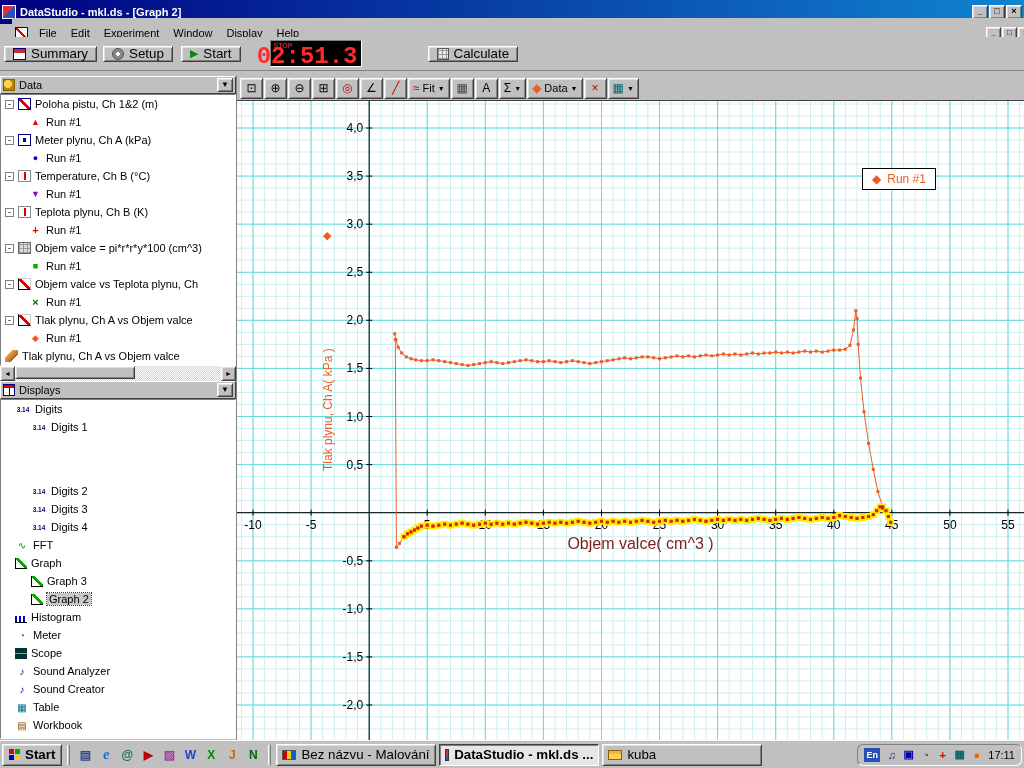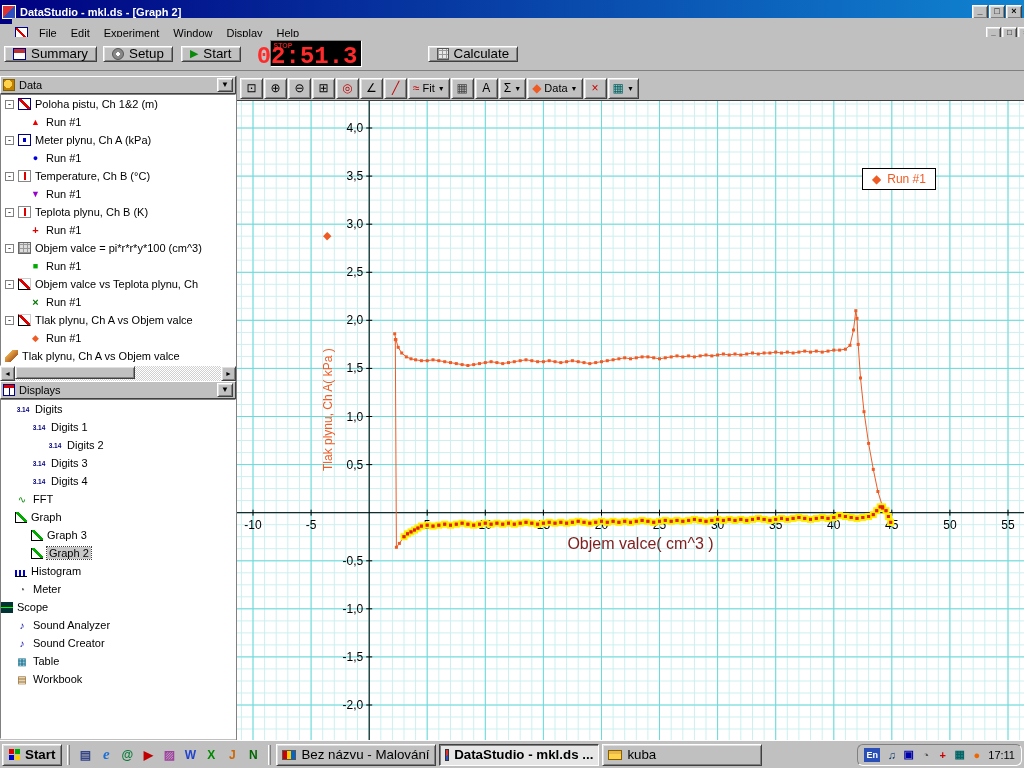--- a/index.html
+++ b/index.html
@@ -229,21 +229,21 @@
   </div>
   <div id="displays-tree" class="tree">
       <div class="trow" style="padding-left: 14px;">
         <span class="glyph-icon ic-digits">3.14</span>
         <span class="tlabel">Digits</span>
       </div>
       <div class="trow" style="padding-left: 30px;">
         <span class="glyph-icon ic-digits">3.14</span>
         <span class="tlabel">Digits 1</span>
       </div>
-      <div class="trow" style="padding-left: 46px;">
+      <div class="trow" style="padding-left: 30px; margin-top: 46px;">
         <span class="glyph-icon ic-digits">3.14</span>
         <span class="tlabel">Digits 2</span>
       </div>
       <div class="trow" style="padding-left: 30px;">
         <span class="glyph-icon ic-digits">3.14</span>
         <span class="tlabel">Digits 3</span>
       </div>
       <div class="trow" style="padding-left: 30px;">
         <span class="glyph-icon ic-digits">3.14</span>
         <span class="tlabel">Digits 4</span>
@@ -265,21 +265,21 @@
         <span class="tlabel sel" style="padding: 0px 2px;">Graph 2</span>
       </div>
       <div class="trow" style="padding-left: 14px;">
         <span class="ticon ic-hist"></span>
         <span class="tlabel">Histogram</span>
       </div>
       <div class="trow" style="padding-left: 14px;">
         <span class="glyph-icon" style="color: rgb(102, 102, 102);">◔</span>
         <span class="tlabel">Meter</span>
       </div>
-      <div class="trow" style="padding-left: 0;">
+      <div class="trow" style="padding-left: 14px;">
         <span class="ticon ic-scope"></span>
         <span class="tlabel">Scope</span>
       </div>
       <div class="trow" style="padding-left: 14px;">
         <span class="glyph-icon" style="color: rgb(0, 0, 170);">♪</span>
         <span class="tlabel">Sound Analyzer</span>
       </div>
       <div class="trow" style="padding-left: 14px;">
         <span class="glyph-icon" style="color: rgb(0, 0, 170);">♪</span>
         <span class="tlabel">Sound Creator</span>

